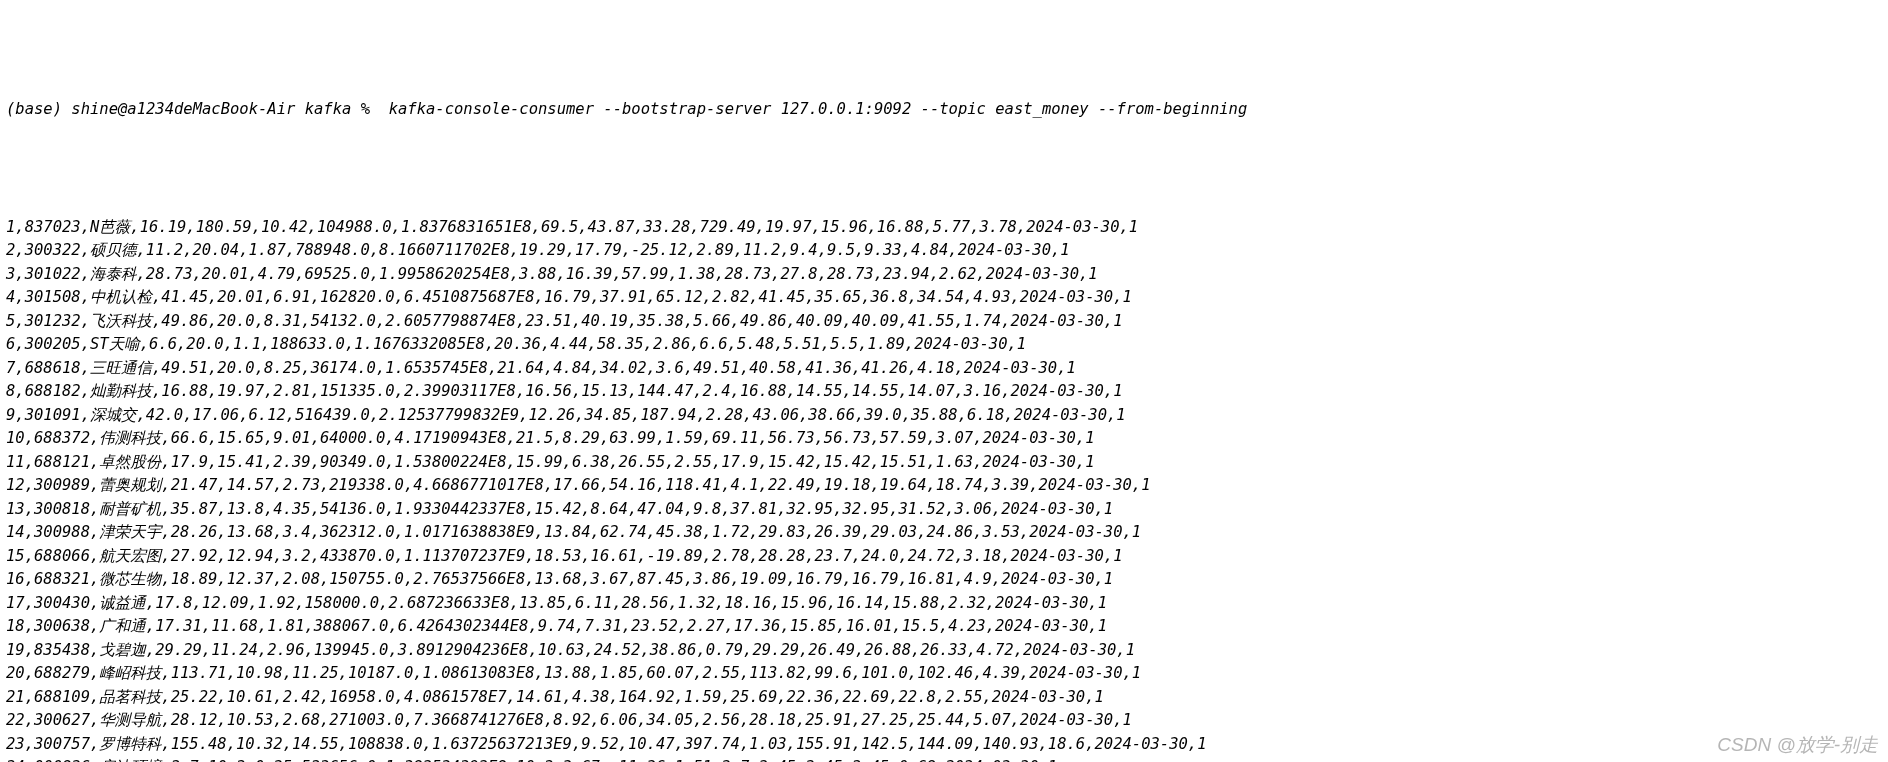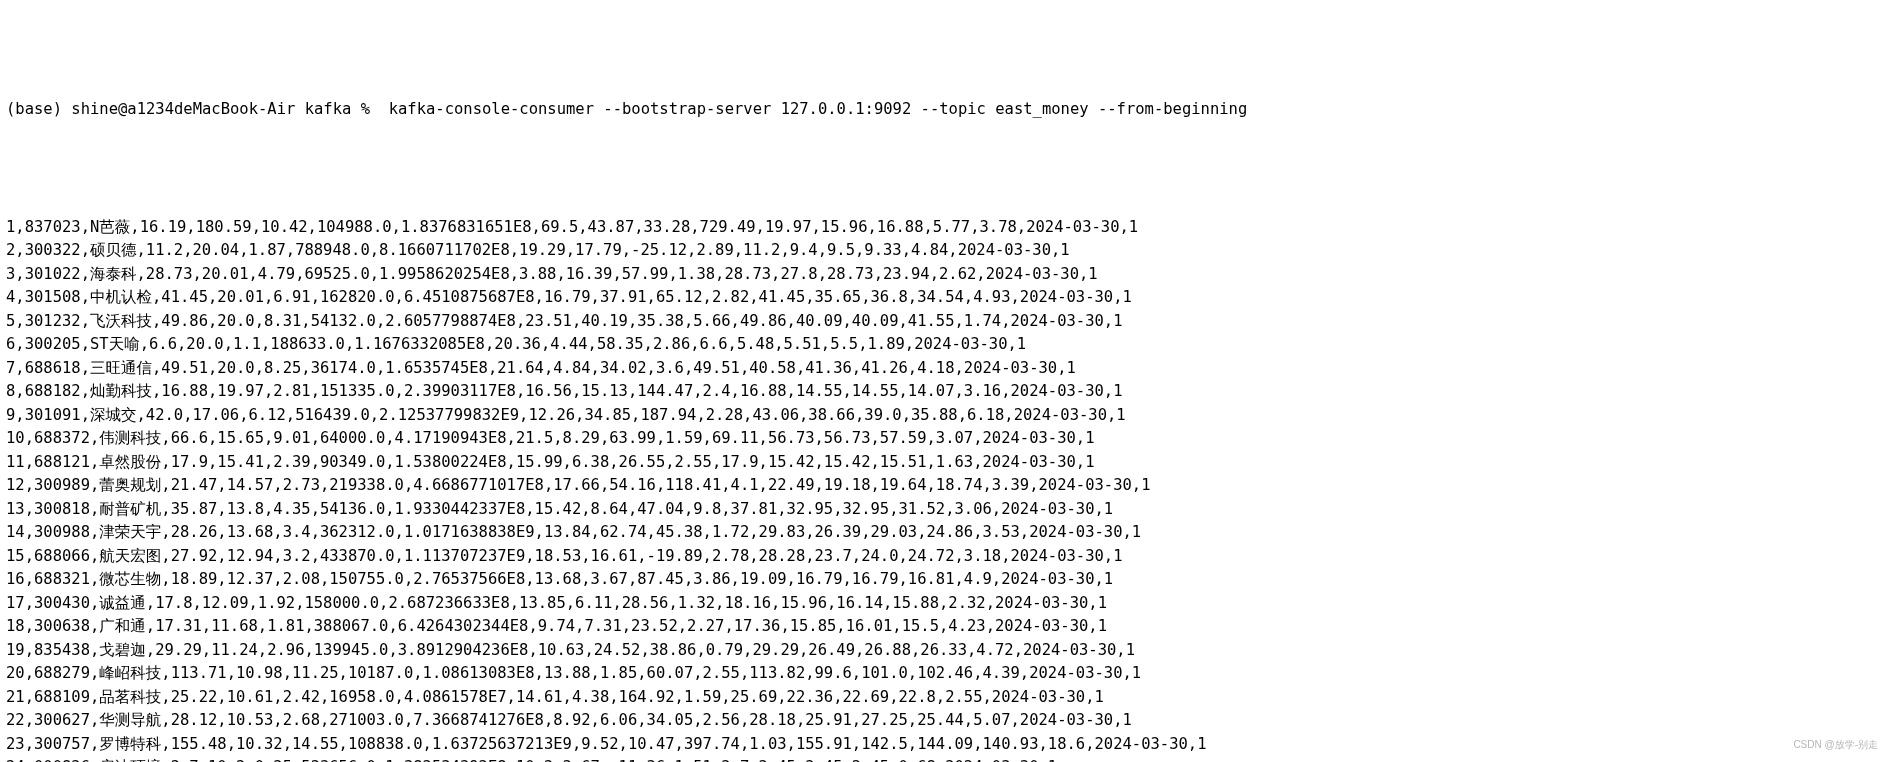--- a/index.html
+++ b/index.html
@@ -1,33 +1,33 @@
 <!DOCTYPE html>
 <html><head>
   <meta charset="utf-8">
   <style>
-    * { margin: 0; padding: 0; box-sizing: border-box; }
+    * { margin: 0; padding: 0; box-sizing: border-box; font-style: italic; }
     body {
       background: #ffffff;
       font-family: "Menlo", "Monaco", "Consolas", monospace;
       font-size: 15.5px;
       line-height: 23.5px;
       color: #000000;
       padding: 4px 6px;
       white-space: pre;
       overflow: hidden;
     }
     .term-line { display: block; }
     .blank { height: 47px; }
     .watermark {
       position: fixed;
       bottom: 6px;
       right: 10px;
       font-family: sans-serif;
-      font-size: 10px;
+      font-size: 19px;
       color: rgba(120,120,120,0.55);
       pointer-events: none;
     }
   </style>
 </head>
 <body>
 
 
 
 <span class="term-line"><span>(base)</span> <span>shine@a1234deMacBook-Air</span> <span>kafka</span> <span>%</span> <span> kafka-console-consumer --bootstrap-server 127.0.0.1:9092 --topic east_money --from-beginning</span></span>

